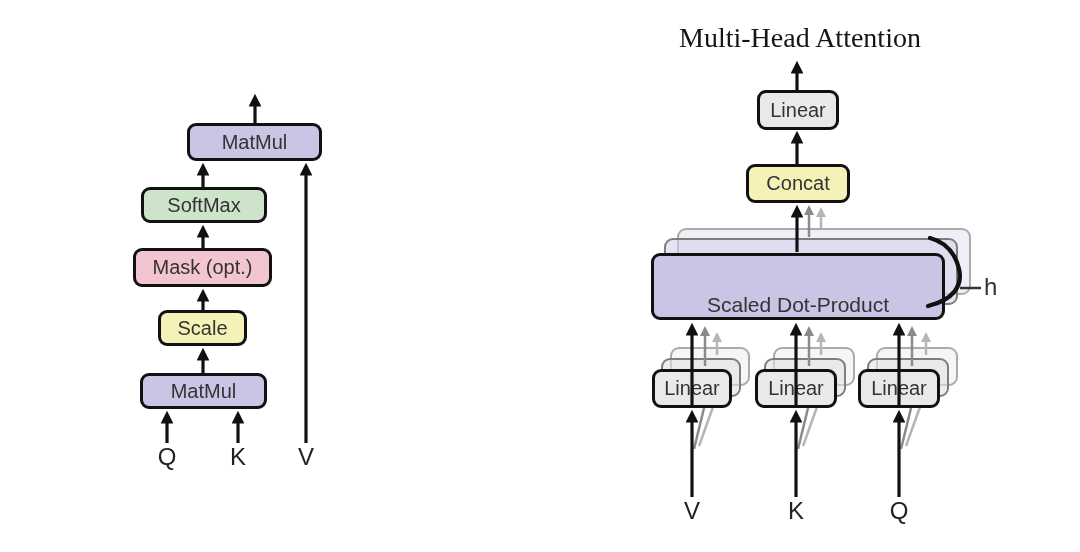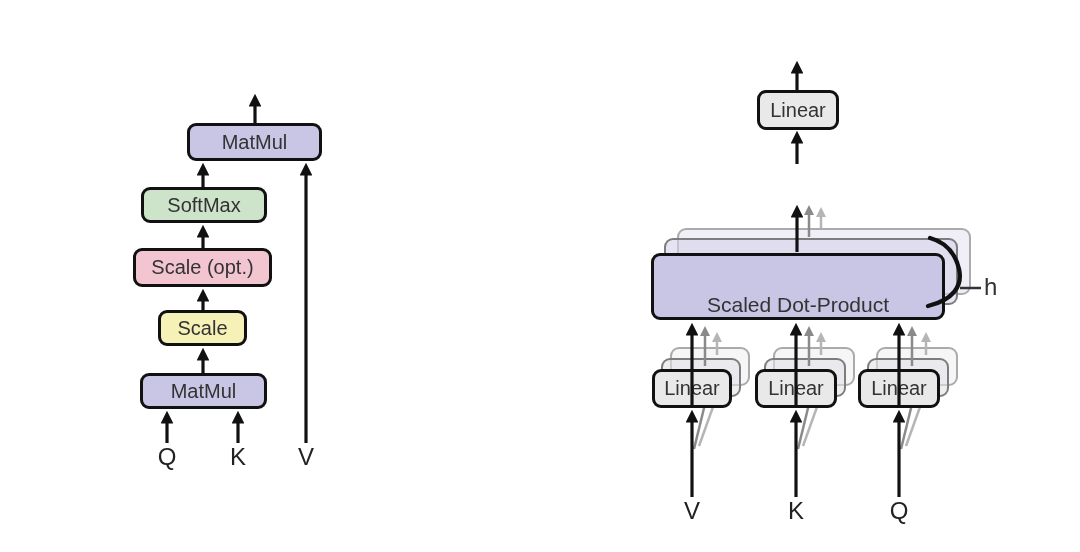--- a/index.html
+++ b/index.html
@@ -51,20 +51,21 @@
   #lbl-k-r{left:776px;top:497px;}
   #lbl-q-r{left:879px;top:497px;}
   #lbl-h{left:984px;top:273px;width:30px;position:absolute;font-size:24px;color:#333;z-index:6;}
   .attn-line{display:block;}
 </style>
 </head>
 <body>
 
 <div class="canvas">
 
+  <div class="title" id="title-right">Multi-Head Attention</div>
 
   <div class="ghost ghost-purple g3" id="gh-attn-3"></div>
   <div class="ghost ghost-purple g2" id="gh-attn-2"></div>
   <div class="ghost ghost-gray g3" id="gh-lv-3"></div>
   <div class="ghost ghost-gray g2" id="gh-lv-2"></div>
   <div class="ghost ghost-gray g3" id="gh-lk-3"></div>
   <div class="ghost ghost-gray g2" id="gh-lk-2"></div>
   <div class="ghost ghost-gray g3" id="gh-lq-3"></div>
   <div class="ghost ghost-gray g2" id="gh-lq-2"></div>
 
@@ -97,35 +98,38 @@
     </g>
   </svg>
 
   <div class="box" id="bx-matmul-top" style="background-color: rgb(201, 197, 228);">
     <span>MatMul</span>
   </div>
   <div class="box" id="bx-softmax" style="background-color: rgb(205, 227, 202); justify-content: center;">
     <span>SoftMax</span>
   </div>
   <div class="box" id="bx-mask" style="background-color: rgb(242, 197, 208);">
-    <span>Scale (opt.)</span>
+    <span>Mask (opt.)</span>
   </div>
   <div class="box" id="bx-scale" style="background-color: rgb(246, 241, 182);">
     <span>Scale</span>
   </div>
   <div class="box" id="bx-matmul-bot" style="background-color: rgb(201, 197, 228);">
     <span>MatMul</span>
   </div>
 
   <div class="lbl" id="lbl-q-l">Q</div>
   <div class="lbl" id="lbl-k-l">K</div>
   <div class="lbl" id="lbl-v-l">V</div>
 
   <div class="box" id="bx-linear-out" style="background-color: rgb(233, 233, 233);">
     <span>Linear</span>
+  </div>
+  <div class="box" id="bx-concat" style="background-color: rgb(246, 241, 182);">
+    <span>Concat</span>
   </div>
   <div class="box" id="bx-attn" style="background-color: rgb(201, 197, 228); align-items: flex-end;">
     <div>
       <span class="attn-line">Scaled Dot-Product</span>
     </div>
   </div>
   <div class="box" id="bx-linear-v" style="background-color: rgb(233, 233, 233);">
     <span>Linear</span>
   </div>
   <div class="box" id="bx-linear-k" style="background-color: rgb(233, 233, 233);">

